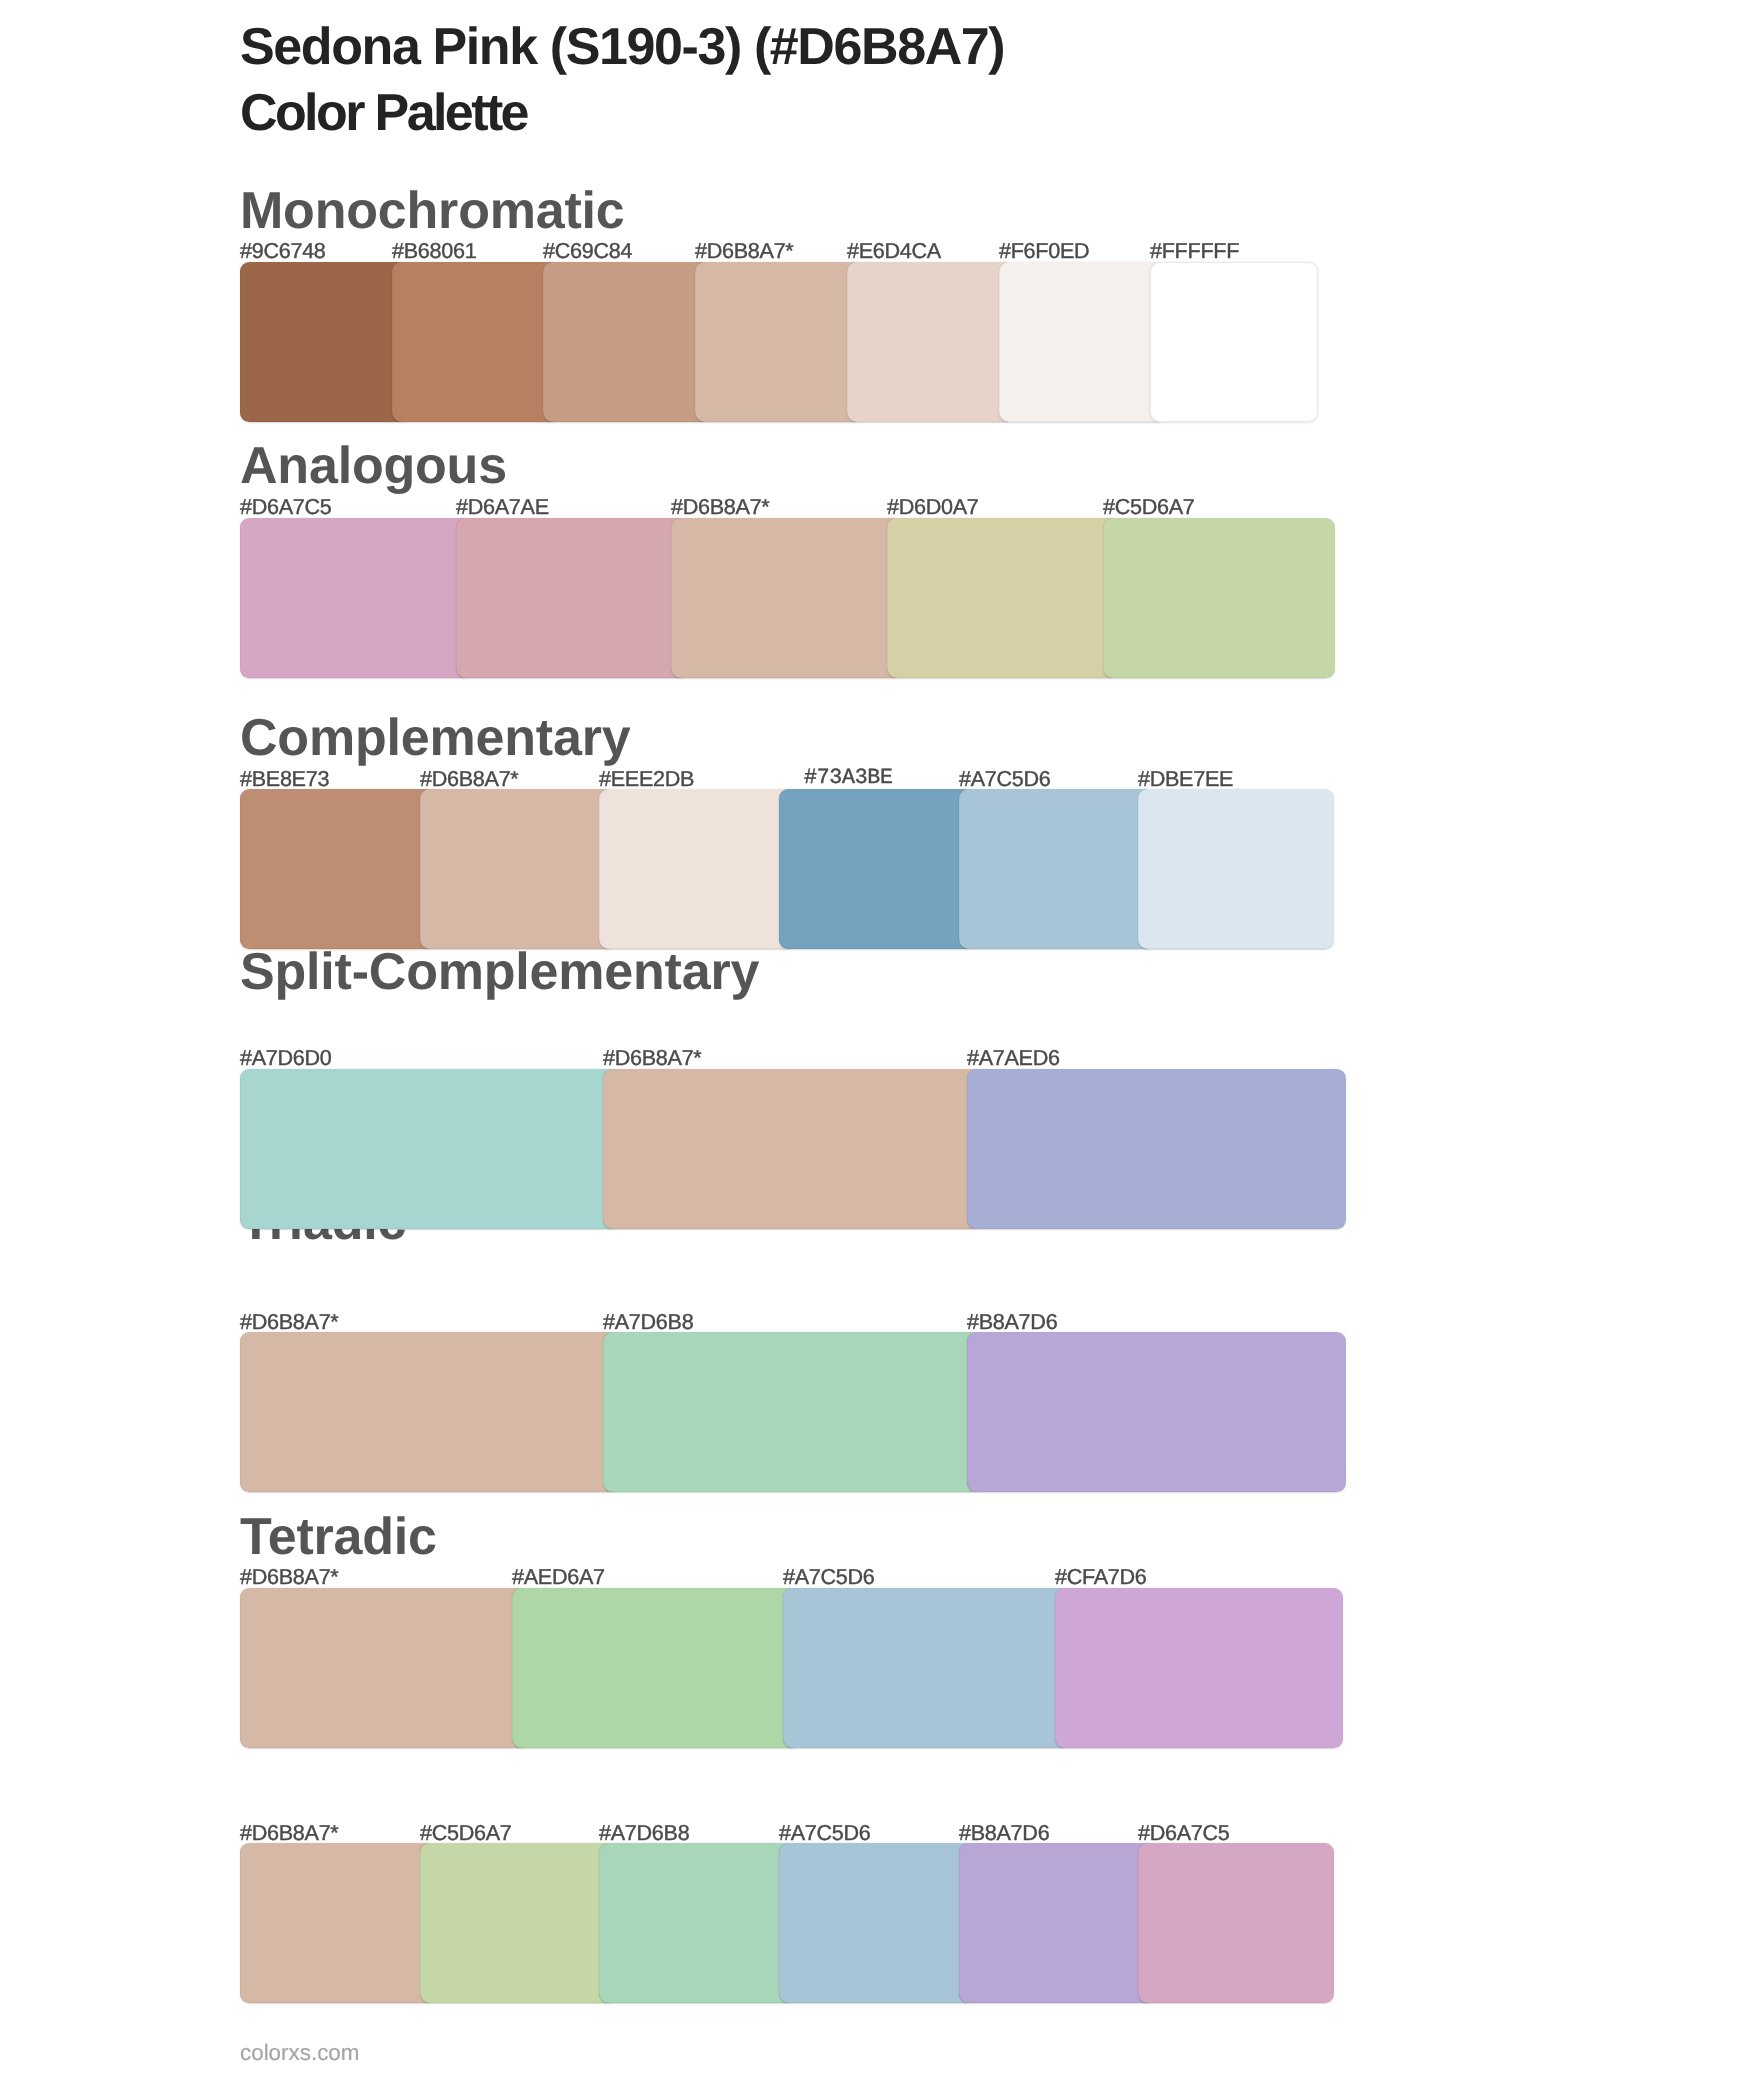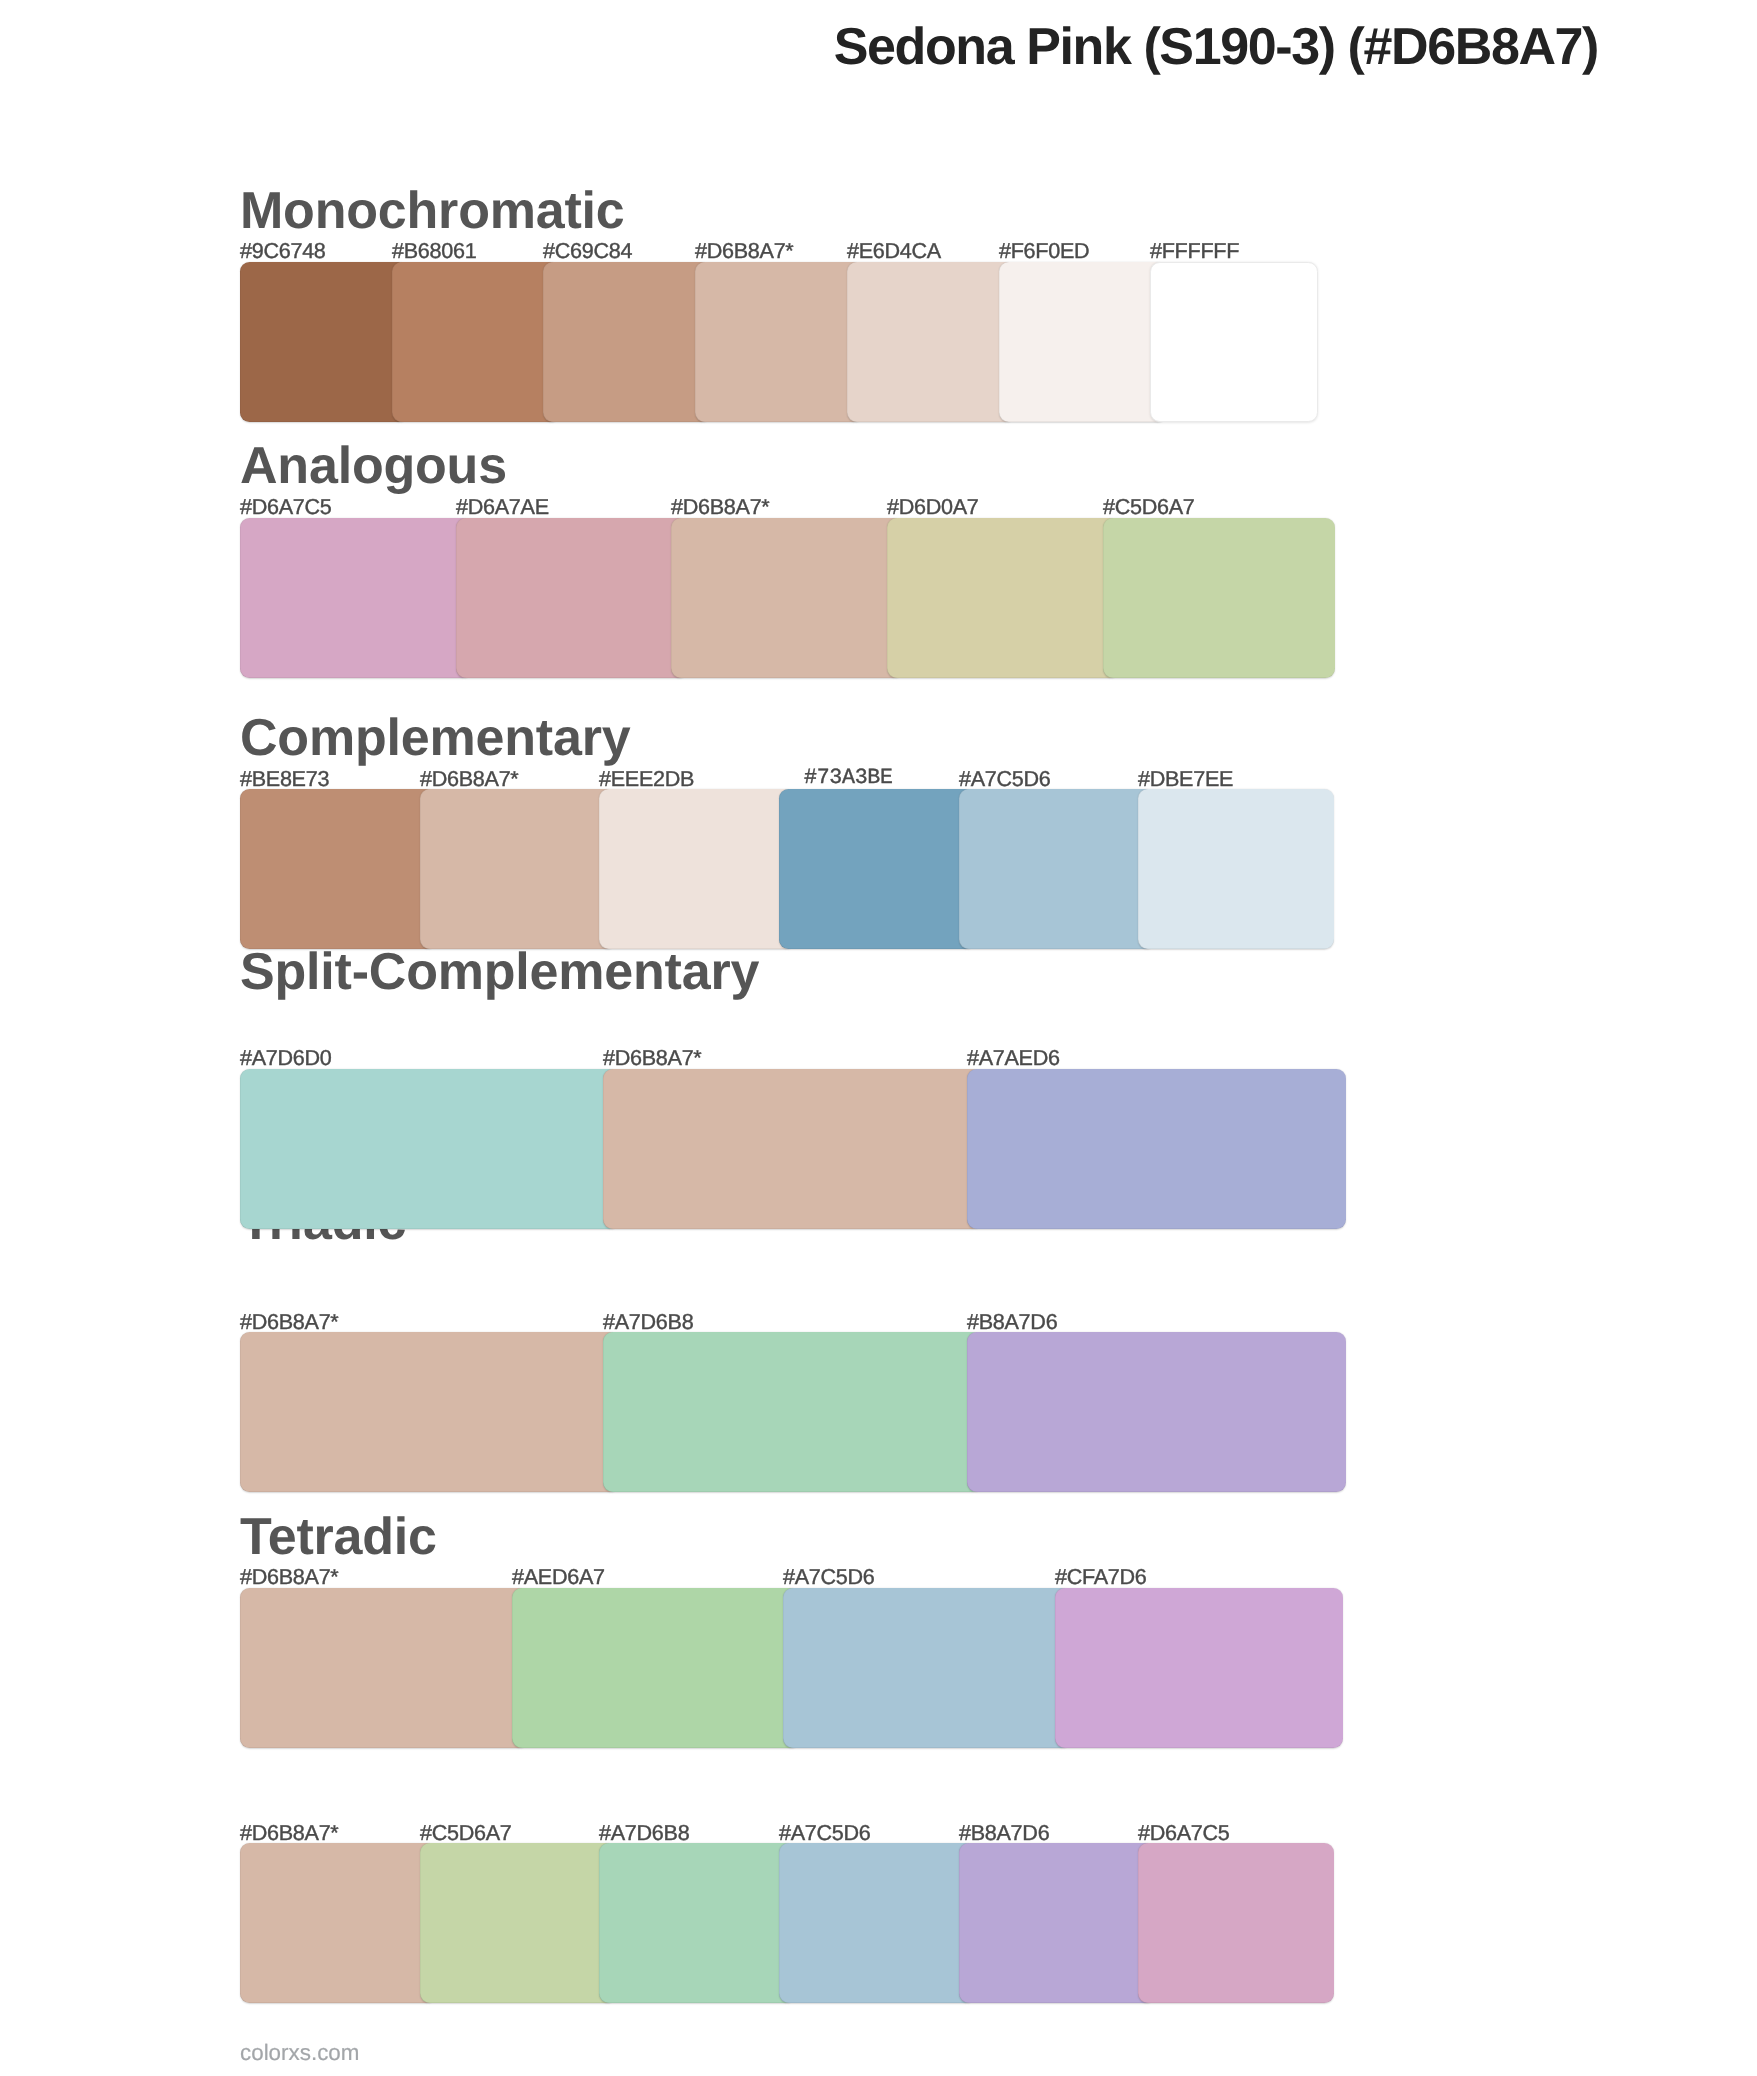--- a/index.html
+++ b/index.html
@@ -1,32 +1,33 @@
 <!DOCTYPE html>
 <html style="font-size:12.8px"><head>
 <meta charset="utf-8">
 <style>
   html,body{margin:0;padding:0;}
   body{width:1757px;height:2077px;background:#fff;font-family:"Liberation Sans",sans-serif;-webkit-font-smoothing:antialiased;text-rendering:geometricPrecision;}
-  .page{position:relative;width:1757px;height:2077px;overflow:hidden;transform:translateZ(0);text-align:right;}
+  .page{position:relative;width:1757px;height:2077px;overflow:hidden;transform:translateZ(0);}
   .title{position:absolute;left:240px;top:14.4px;width:1358px;font-size:52px;font-weight:bold;color:#232323;line-height:66px;margin:0;}
   .title span{display:block;letter-spacing:-1.4px;}
   .title .l2{letter-spacing:-2.6px;}
   .section{position:absolute;left:240px;top:0;width:1118px;}
   .sec-title{position:absolute;left:0;font-size:52px;font-weight:bold;color:#555555;line-height:40px;letter-spacing:-0.2px;white-space:nowrap;}
   .lab{position:absolute;font-size:21.6px;color:#4a4a4a;white-space:nowrap;line-height:21.6px;letter-spacing:-0.3px;-webkit-text-stroke:0.4px #4a4a4a;}
   .sw{position:absolute;height:160px;border-radius:9.6px;box-shadow:0 0.8px 1.6px rgba(0,0,0,0.16), inset 0 -0.8px 0 rgba(0,0,0,0.07), inset 0.8px 0 0 rgba(0,0,0,0.05);}
   .footer{position:absolute;left:240px;top:2042px;font-size:22.4px;line-height:22.4px;color:#a3a6a9;-webkit-text-stroke:0.2px #a3a6a9;}
 </style>
 </head>
 <body>
 
 <div class="page">
   <h1 class="title">
     <span>Sedona Pink (S190-3) (#D6B8A7)</span>
+    <span class="l2">Color Palette</span>
   </h1>
   <div id="sections">
       <div class="section" style="top: 0px;">
         <div class="sec-title" style="top: 191px;">Monochromatic</div>
         <span class="lab" style="left: 0px; top: 240px;">#9C6748</span>
         <div class="sw" title="#9C6748" style="left: 0px; top: 262px; width: 168px; background: rgb(156, 103, 72); z-index: 1;"></div>
         <span class="lab" style="left: 152px; top: 240px;">#B68061</span>
         <div class="sw" title="#B68061" style="left: 152px; top: 262px; width: 168px; background: rgb(182, 128, 97); z-index: 2;"></div>
         <span class="lab" style="left: 303px; top: 240px;">#C69C84</span>
         <div class="sw" title="#C69C84" style="left: 303px; top: 262px; width: 168px; background: rgb(198, 156, 132); z-index: 3;"></div>

